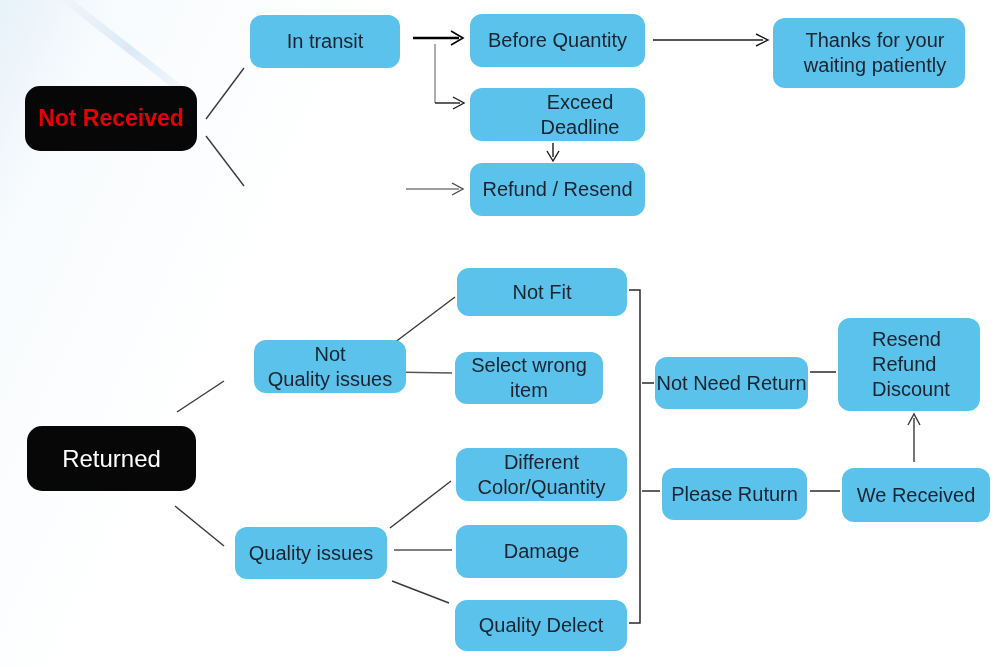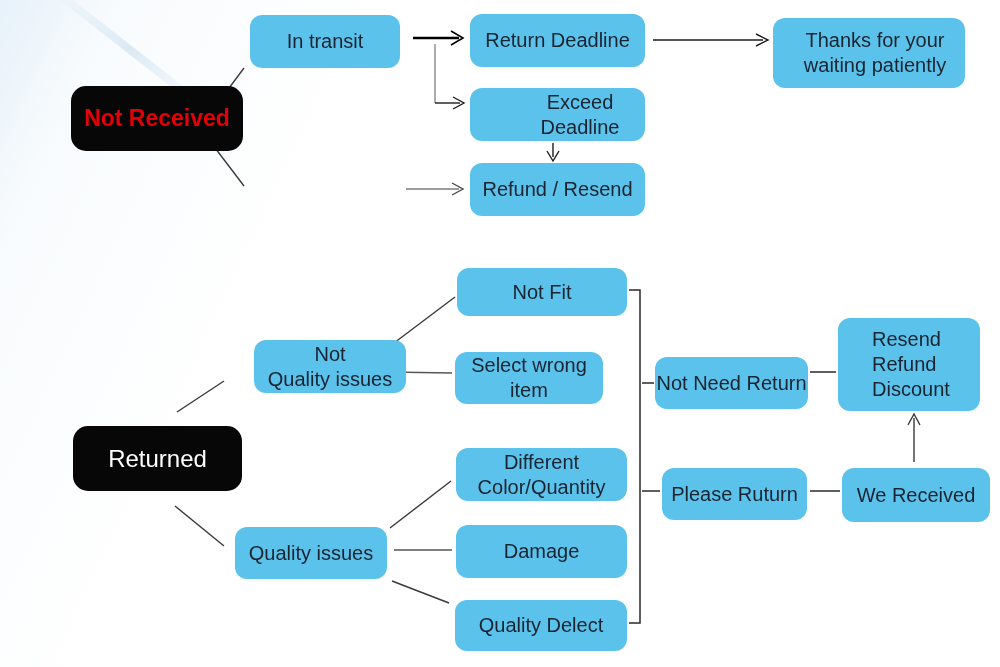--- a/index.html
+++ b/index.html
@@ -23,21 +23,21 @@
   .node{
     position:absolute;z-index:2;
     display:flex;align-items:center;justify-content:center;
     text-align:center;white-space:pre-line;
     box-sizing:border-box;
   }
   .node.blue{
     background:#5bc2ec;border-radius:12px;
     color:#1a2430;font-size:20px;line-height:25px;
   }
-  .node.black{background:#070707;border-radius:15px;margin-left:46px;}
+  .node.black{background:#070707;border-radius:15px;}
 
   
   .n-not-received{left:25px;top:86px;width:172px;height:65px;color:#e30009;font-size:23px;font-weight:bold;}
   .n-in-transit{left:250px;top:15px;width:150px;height:53px;}
   .n-before-deadline{left:470px;top:14px;width:175px;height:53px;}
   .n-exceed-deadline{left:470px;top:88px;width:175px;height:53px;padding-left:45px;}
   .n-refund-resend{left:470px;top:163px;width:175px;height:53px;}
   .n-returned-lost{left:250px;top:163px;width:150px;height:53px;}
   .n-thanks-waiting{left:773px;top:18px;width:192px;height:70px;padding-left:12px;}
 
@@ -99,21 +99,21 @@
 
     <path d="M810 372 L836 372" stroke="#2a2a2a" stroke-width="1.5" fill="none"></path>
     <path d="M810 491 L840 491" stroke="#2a2a2a" stroke-width="1.5" fill="none"></path>
 
     <path d="M914 462 L914 418" stroke="#3a3a3a" stroke-width="1.4" fill="none"></path>
     <path d="M908 425 L914 414 L920 425" stroke="#3a3a3a" stroke-width="1.4" fill="none"></path>
   </svg>
 
   <div class="node black n-not-received">Not Received</div>
   <div class="node blue n-in-transit">In transit</div>
-  <div class="node blue n-before-deadline">Return Deadline</div>
+  <div class="node blue n-before-deadline">Before Quantity</div>
   <div class="node blue n-exceed-deadline">Exceed Deadline</div>
   <div class="node blue n-thanks-waiting">Thanks for your
 waiting patiently</div>
   <div class="node blue n-refund-resend">Refund / Resend</div>
 
   <div class="node black n-received">Returned</div>
   <div class="node blue n-not-quality-issues">Not
 Quality issues</div>
   <div class="node blue n-not-fit">Not Fit</div>
   <div class="node blue n-select-wrong-item">Select wrong item</div>

